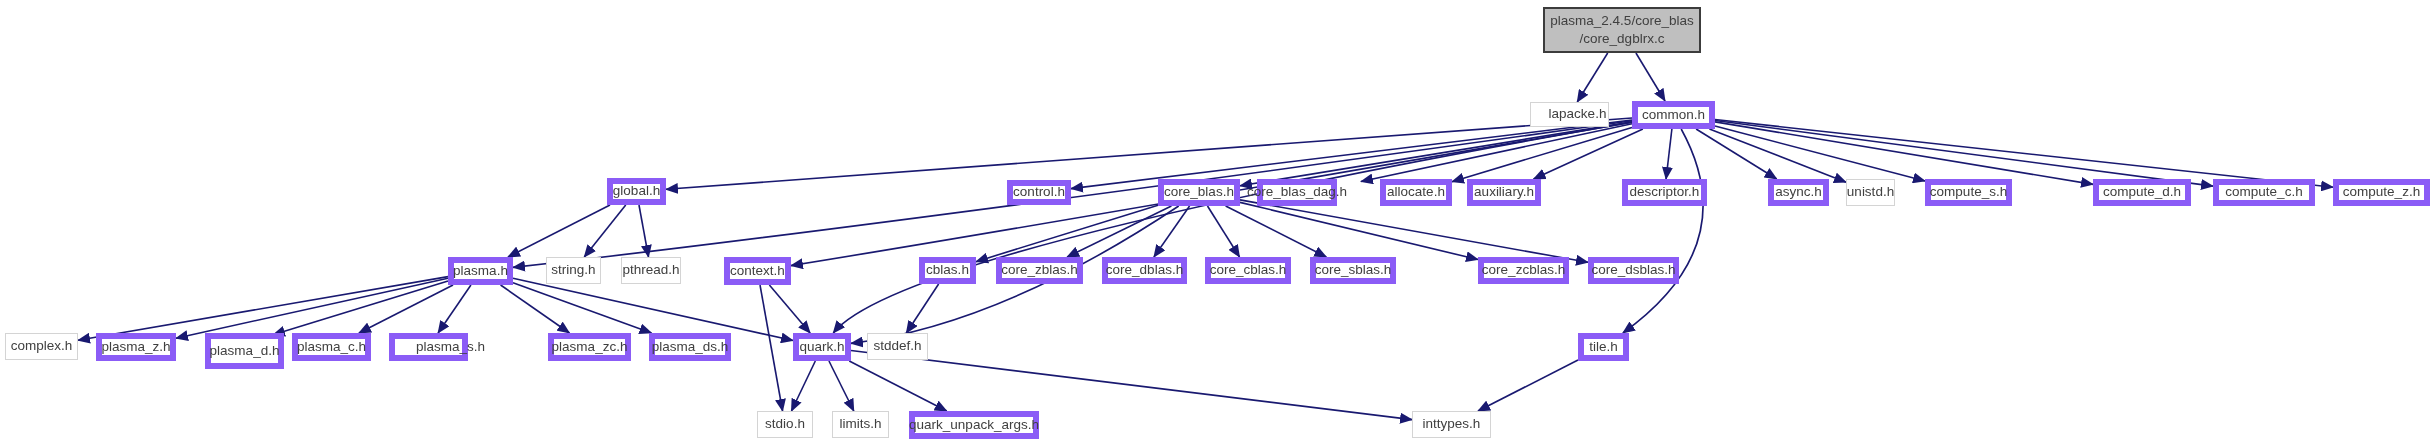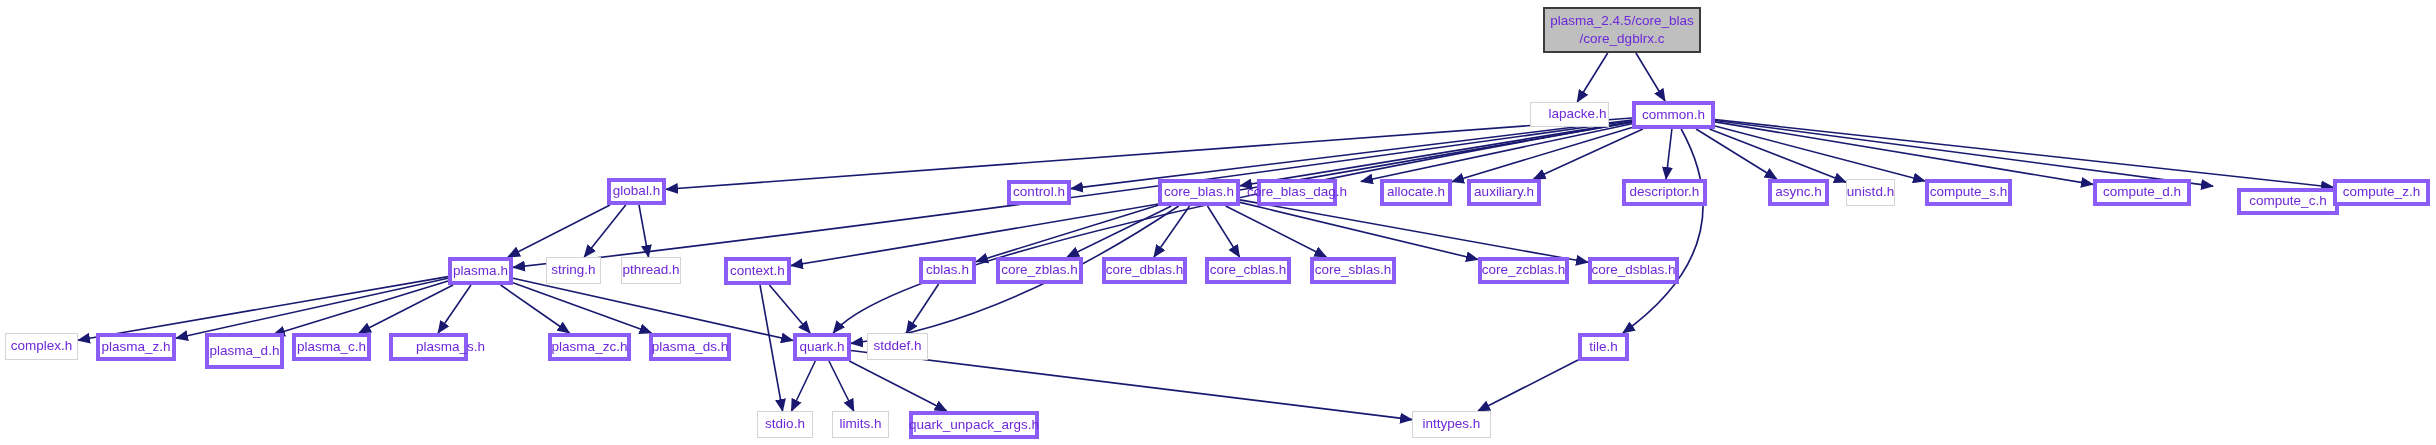--- a/index.html
+++ b/index.html
@@ -1,22 +1,22 @@
 <!DOCTYPE html>
 <html><head>
 <meta charset="utf-8">
 <style>
   html,body{margin:0;padding:0;background:#ffffff;}
   #graph-root{position:relative;width:2436px;height:445px;background:#ffffff;overflow:hidden;
     font-family:"Liberation Sans",sans-serif;}
   #edge-layer{position:absolute;left:0;top:0;width:2436px;height:445px;}
   .node{position:absolute;display:flex;align-items:center;justify-content:center;
-    background:#ffffff;color:#6d28d9;font-size:13.5px;line-height:1.35;
+    background:#ffffff;color:#404040;font-size:13.5px;line-height:1.35;
     white-space:pre-line;text-align:center;box-sizing:border-box;z-index:2;}
-  .node.internal{border:4px solid #8b5cf6;}
+  .node.internal{border:6px solid #8b5cf6;}
   .node.external{border:1.5px solid #d4d4d4;}
   .node.main{background:#bfbfbf;border:2px solid #3c3c3c;}
 </style>
 </head>
 <body>
 
 <div id="graph-root">
   <svg id="edge-layer" viewBox="0 0 2436 445" xmlns="http://www.w3.org/2000/svg">
       <defs>
         <marker id="arrow" markerUnits="userSpaceOnUse" markerWidth="13" markerHeight="11" refX="12" refY="5.5" orient="auto">
@@ -79,21 +79,21 @@
     <div class="node internal" style="left: 1007px; top: 180px; width: 64px; height: 25px;">control.h</div>
     <div class="node internal" style="left: 1158px; top: 179px; width: 82px; height: 27px;">core_blas.h</div>
     <div class="node internal" style="left: 1257px; top: 179px; width: 80px; height: 27px;">core_blas_dag.h</div>
     <div class="node internal" style="left: 1380px; top: 179px; width: 72px; height: 27px;">allocate.h</div>
     <div class="node internal" style="left: 1467px; top: 179px; width: 74px; height: 27px;">auxiliary.h</div>
     <div class="node internal" style="left: 1622px; top: 179px; width: 85px; height: 27px;">descriptor.h</div>
     <div class="node internal" style="left: 1768px; top: 179px; width: 61px; height: 27px;">async.h</div>
     <div class="node external" style="left: 1846px; top: 179px; width: 49px; height: 27px;">unistd.h</div>
     <div class="node internal" style="left: 1925px; top: 179px; width: 87px; height: 27px;">compute_s.h</div>
     <div class="node internal" style="left: 2093px; top: 179px; width: 98px; height: 27px;">compute_d.h</div>
-    <div class="node internal" style="left: 2213px; top: 188px; width: 102px; height: 27px; margin-left: 24px;">compute_c.h</div>
+    <div class="node internal" style="left: 2213px; top: 179px; width: 102px; height: 27px;">compute_c.h</div>
     <div class="node internal" style="left: 2333px; top: 179px; width: 97px; height: 27px;">compute_z.h</div>
     <div class="node internal" style="left: 448px; top: 257px; width: 65px; height: 28px;">plasma.h</div>
     <div class="node external" style="left: 546px; top: 257px; width: 55px; height: 27px;">string.h</div>
     <div class="node external" style="left: 621px; top: 257px; width: 60px; height: 27px;">pthread.h</div>
     <div class="node internal" style="left: 724px; top: 257px; width: 67px; height: 28px;">context.h</div>
     <div class="node internal" style="left: 919px; top: 257px; width: 57px; height: 27px;">cblas.h</div>
     <div class="node internal" style="left: 996px; top: 257px; width: 87px; height: 27px;">core_zblas.h</div>
     <div class="node internal" style="left: 1102px; top: 257px; width: 85px; height: 27px;">core_dblas.h</div>
     <div class="node internal" style="left: 1205px; top: 257px; width: 86px; height: 27px;">core_cblas.h</div>
     <div class="node internal" style="left: 1310px; top: 257px; width: 86px; height: 27px;">core_sblas.h</div>

